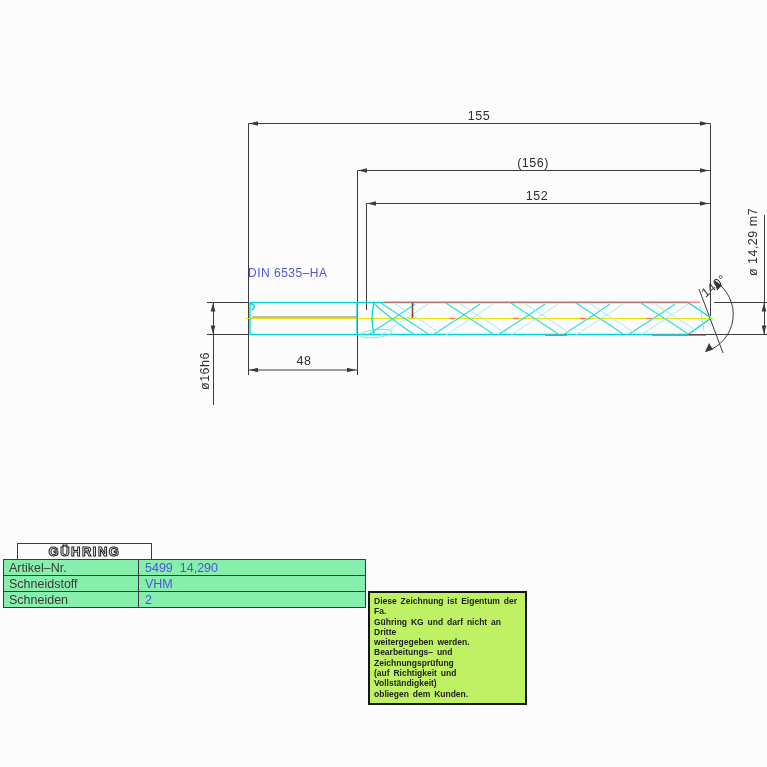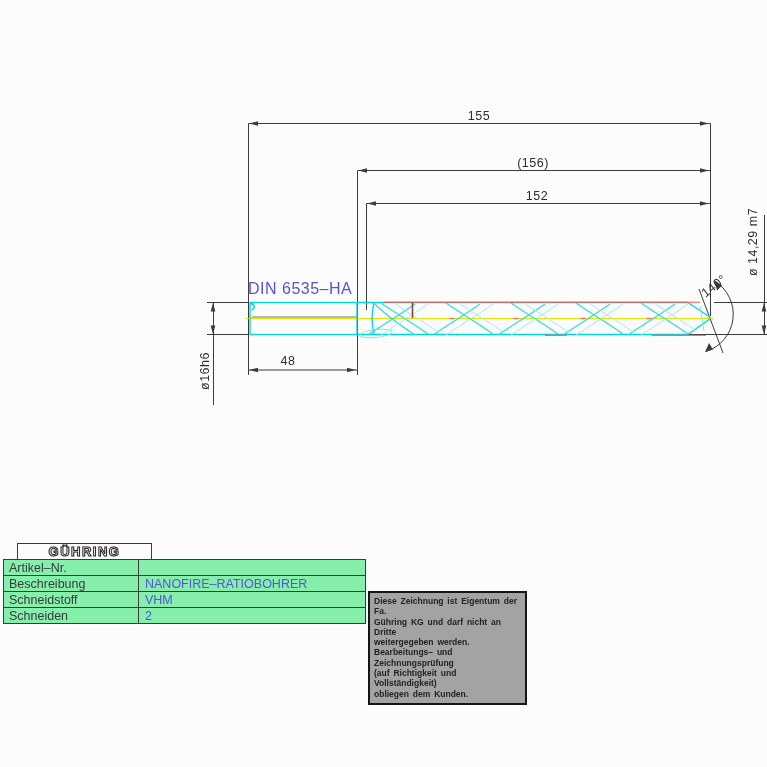--- a/index.html
+++ b/index.html
@@ -12,22 +12,22 @@
   svg{position:absolute;left:0;top:0;}
   
   .dimtext{
     position:absolute;
     font-size:12.5px;letter-spacing:.5px;color:#2e2e2e;white-space:pre;
     transform:translate(-50%,-50%);
   }
   .rot90{transform:translate(-50%,-50%) rotate(-90deg);}
   .rot38{transform:translate(-50%,-50%) rotate(-38deg);}
   .din-label{
-    position:absolute;left:248px;top:280px;
-    font-size:16px;letter-spacing:.5px;color:#5353dd;white-space:pre;
+    position:absolute;left:248px;top:266px;
+    font-size:12px;letter-spacing:.5px;color:#5353dd;white-space:pre;
   }
   
   .logo-box{
     position:absolute;left:17px;top:543px;width:133px;height:15px;
     border:1px solid #3a3a3a;background:#fcfcfc;
     display:flex;align-items:center;justify-content:center;
   }
   .logo-text{
     font-size:13px;font-weight:700;letter-spacing:1.5px;color:#ffffff;
     -webkit-text-stroke:1px #2a2a2a;text-shadow:0 0 1px #2a2a2a;
@@ -43,21 +43,21 @@
     padding-left:5px;font-size:12.5px;color:#3a3a3a;
     display:flex;align-items:center;white-space:pre;
   }
   .spec-value{
     flex:1;padding-left:6px;font-size:12.5px;color:#5353dd;
     display:flex;align-items:center;white-space:pre;
   }
   
   .note-box{
     position:absolute;left:368px;top:591px;width:148px;
-    border:2px solid #151515;background:#a3a3a3;
+    border:2px solid #151515;background:#bef264;
     padding:3px 3px 4px 4px;
     font-size:8.5px;font-weight:700;line-height:10.3px;color:#222;
     white-space:pre-line;word-spacing:1.5px;
   }
 </style>
 </head>
 <body>
 
 <div class="stage">
 
@@ -159,37 +159,34 @@
         <line x1="513.5" y1="318.5" x2="518.5" y2="318.5" stroke="#ff6a6a" stroke-width="1.4"></line>
         <line x1="580.5" y1="318.5" x2="585.5" y2="318.5" stroke="#ff6a6a" stroke-width="1.4"></line>
         <line x1="646.5" y1="318.5" x2="651.5" y2="318.5" stroke="#ff6a6a" stroke-width="1.4"></line>
       </g>
     </g>
   </svg>
 
   <span class="dimtext" style="left:479px;top:116px">155</span>
   <span class="dimtext" style="left:533px;top:163px">(156)</span>
   <span class="dimtext" style="left:537px;top:196px">152</span>
-  <span class="dimtext" style="left:288px;top:361px">48</span>
+  <span class="dimtext" style="left:304px;top:361px">48</span>
   <span class="dimtext rot90" style="left:205px;top:371px">ø16h6</span>
   <span class="dimtext rot90" style="left:753px;top:242px">ø 14,29 m7</span>
   <span class="dimtext rot38" style="left:714px;top:286px">140°</span>
   <span class="din-label">DIN 6535–HA</span>
 
   <div class="logo-box">
     <span class="logo-text">GÜHRING</span>
   </div>
 
   <div class="spec-table">
     <div class="spec-row">
       <div class="spec-label">Artikel–Nr.</div>
-    </div>
-    <div class="spec-row">
-      <div class="spec-label">Beschreibung</div>
-      <div class="spec-value">NANOFIRE–RATIOBOHRER</div>
+      <div class="spec-value">5499  14,290</div>
     </div>
     <div class="spec-row">
       <div class="spec-label">Schneidstoff</div>
       <div class="spec-value">VHM</div>
     </div>
     <div class="spec-row">
       <div class="spec-label">Schneiden</div>
       <div class="spec-value">2</div>
     </div>
   </div>

